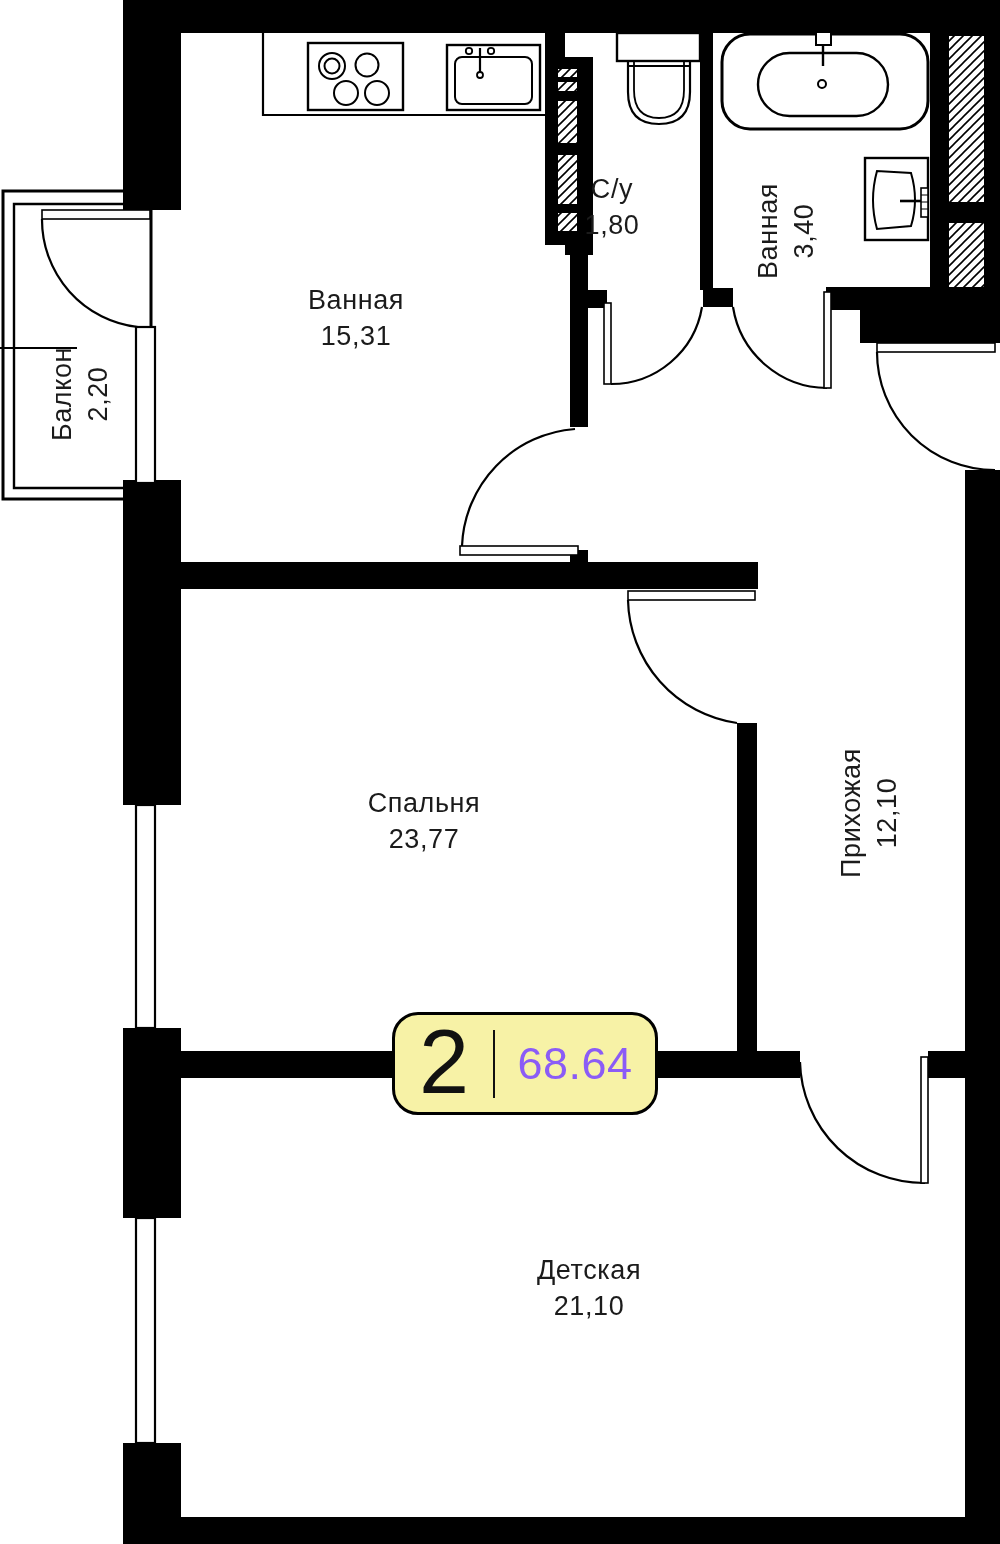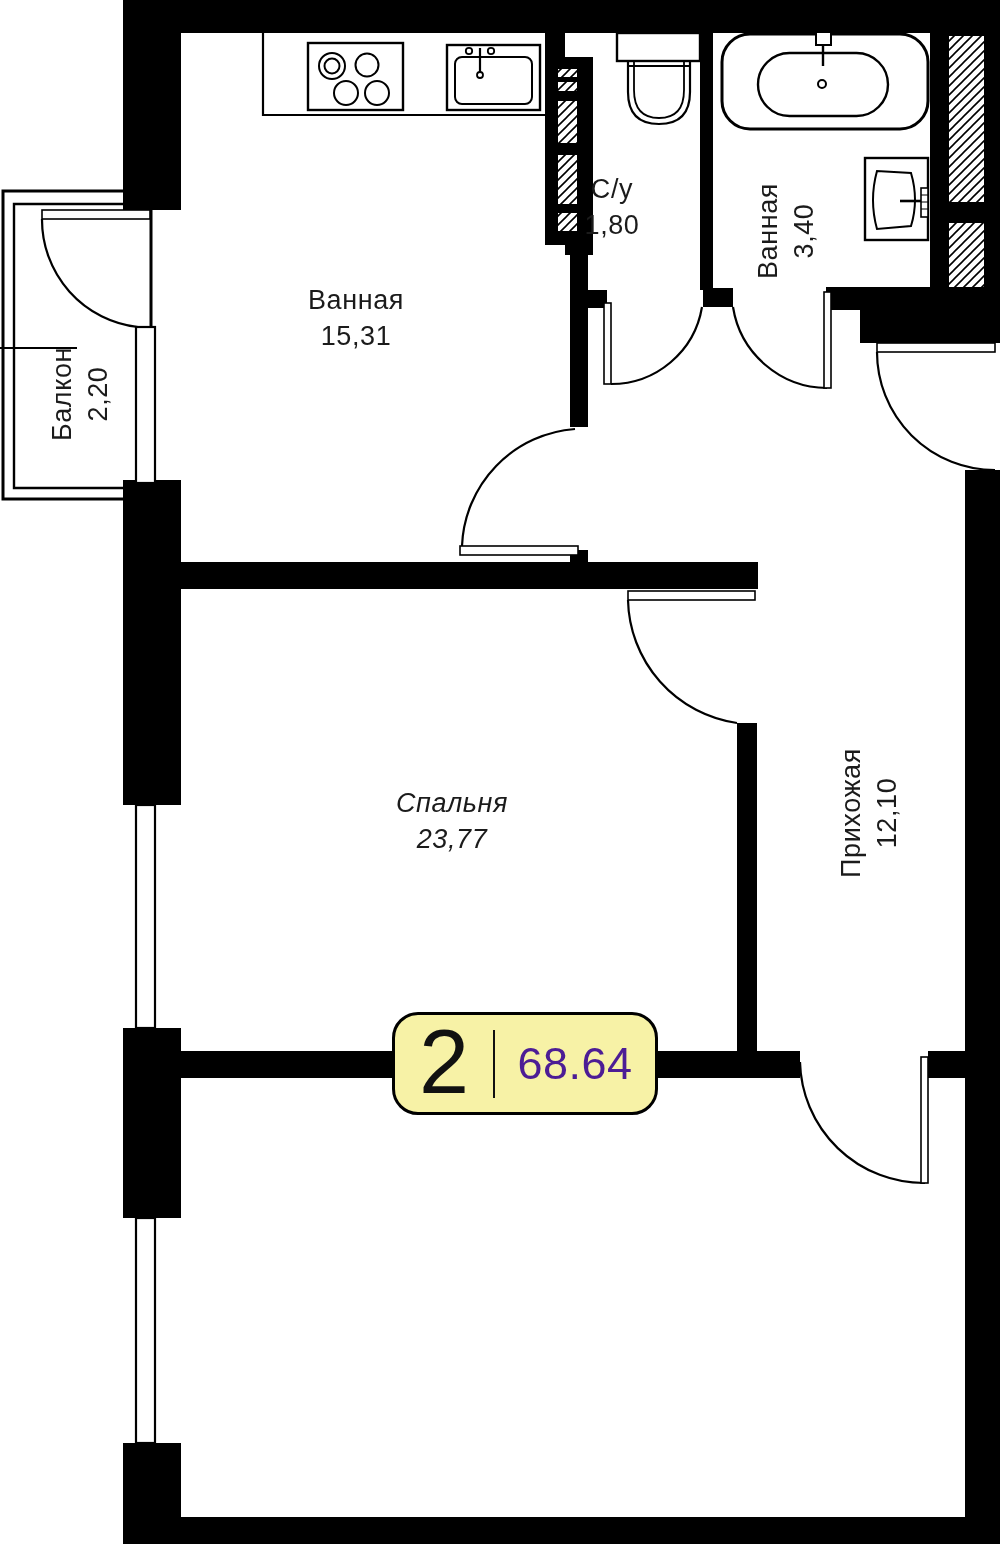--- a/index.html
+++ b/index.html
@@ -9,21 +9,21 @@
   .room-label{position:absolute;z-index:2;text-align:center;color:#1b1b1b;
               white-space:nowrap;transform:translate(-50%,-50%);}
   .room-label.rot{transform:translate(-50%,-50%) rotate(-90deg);}
   .room-name,.room-area{font-size:27px;line-height:36px;letter-spacing:.6px;font-weight:400;}
   .badge{position:absolute;left:392px;top:1012px;width:266px;height:103px;
          box-sizing:border-box;border:3px solid #000;border-radius:26px;
          display:flex;align-items:center;z-index:3;background:#F7F2A6;}
   .badge-rooms{flex:0 0 98px;text-align:center;font-size:90px;line-height:90px;
                padding-bottom:4px;color:#111;}
   .badge-divider{width:2px;height:68px;background:#111;}
-  .badge-area{flex:1;text-align:center;font-size:45px;color:#4c1d95;letter-spacing:.5px;}
+  .badge-area{flex:1;text-align:center;font-size:45px;color:#8b5cf6;letter-spacing:.5px;}
 </style>
 </head>
 <body>
 
 <div class="plan">
 
   <svg width="1000" height="1544" viewBox="0 0 1000 1544">
     <defs>
       <pattern id="hatch" width="9" height="9" patternUnits="userSpaceOnUse">
         <rect width="9" height="9" fill="#ffffff"></rect>
@@ -165,30 +165,34 @@
   <div class="room-label rot" style="left:786px;top:231px;">
     <div class="room-name">Ванная</div>
     <div class="room-area">3,40</div>
   </div>
 
   <div class="room-label rot" style="left:80px;top:394px;">
     <div class="room-name">Балкон</div>
     <div class="room-area">2,20</div>
   </div>
 
-  <div class="room-label" style="left:452px;top:821px;font-style:italic;">
+  <div class="room-label" style="left:424px;top:821px;">
     <div class="room-name">Спальня</div>
     <div class="room-area">23,77</div>
   </div>
 
   <div class="room-label rot" style="left:869px;top:813px;">
     <div class="room-name">Прихожая</div>
     <div class="room-area">12,10</div>
   </div>
 
+  <div class="room-label" style="left:589px;top:1288px;">
+    <div class="room-name">Детская</div>
+    <div class="room-area">21,10</div>
+  </div>
 
   <div class="badge" style="background-color: rgb(247, 242, 166); border-color: rgb(0, 0, 0);">
     <div class="badge-rooms">2</div>
     <div class="badge-divider"></div>
     <div class="badge-area">68.64</div>
   </div>
 
 </div>
 
 </body></html>

